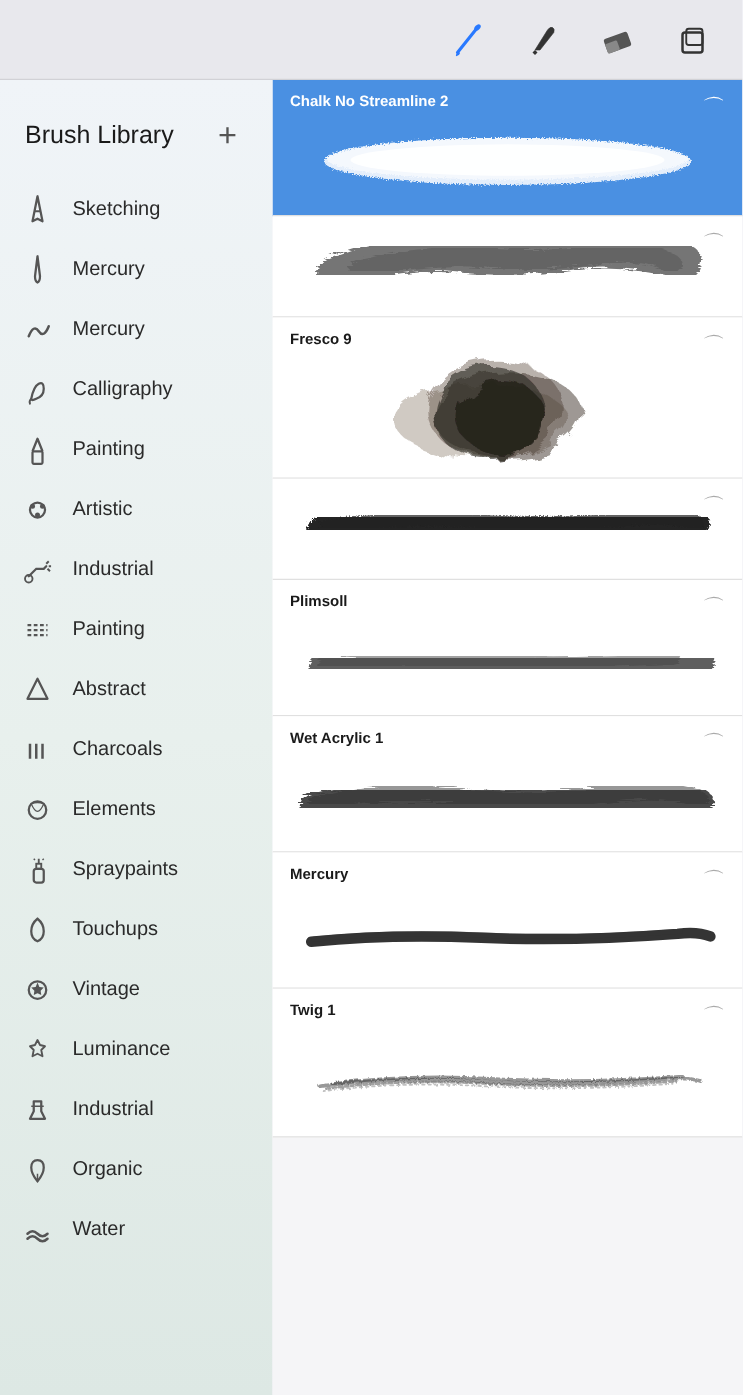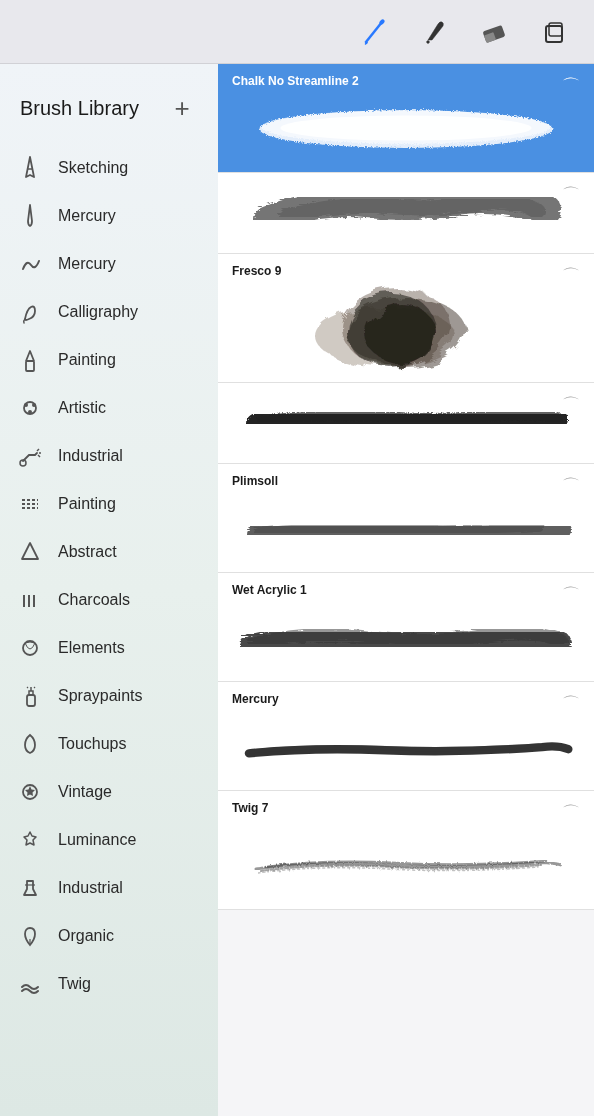--- a/index.html
+++ b/index.html
@@ -362,21 +362,21 @@
       <span class="label">Organic</span>
     </div>
 
     <div class="sidebar-item">
       <span class="icon">
         <svg width="22" height="26" viewBox="0 0 22 26">
             <path d="M3 16 Q7 12 11 16 Q15 20 19 16" fill="none" stroke="#555" stroke-width="2" stroke-linecap="round"></path>
             <path d="M3 20 Q7 16 11 20 Q15 24 19 20" fill="none" stroke="#555" stroke-width="2" stroke-linecap="round"></path>
           </svg>
       </span>
-      <span class="label">Twig</span>
+      <span class="label">Water</span>
     </div>
   </div>
 
   <div class="brush-list">
 
     <div class="brush-item selected">
       <div class="brush-name">Chalk No Streamline  2</div>
       <span class="brush-curl">⌒</span>
       <div class="brush-preview">
         <svg viewBox="0 0 340 60" preserveAspectRatio="xMidYMid meet">
@@ -483,21 +483,21 @@
       <span class="brush-curl">⌒</span>
       <div class="brush-preview">
         <svg viewBox="0 0 340 60" preserveAspectRatio="xMidYMid meet">
           <path d="M20 38 Q80 32 150 35 Q220 38 300 32 Q315 30 325 34" fill="none" stroke="#111" stroke-width="8" stroke-linecap="round" opacity="0.85"></path>
           <path d="M22 36 Q82 30 152 33 Q222 36 302 30" fill="none" stroke="#333" stroke-width="4" stroke-linecap="round" opacity="0.5"></path>
         </svg>
       </div>
     </div>
 
     <div class="brush-item">
-      <div class="brush-name">Twig 7</div>
+      <div class="brush-name">Twig 1</div>
       <span class="brush-curl">⌒</span>
       <div class="brush-preview" style="height:90px;">
         <svg viewBox="0 0 340 80" preserveAspectRatio="xMidYMid meet" style="height:80px;">
           <defs>
             <filter id="twig-f">
                 <feTurbulence type="fractalNoise" baseFrequency="0.4 0.1" numOctaves="4" result="n"></feTurbulence>
                 <feDisplacementMap in="SourceGraphic" in2="n" scale="3"></feDisplacementMap>
               </filter>
           </defs>
           <path d="M20 50 Q80 42 150 46 Q220 50 300 44 Q315 43 325 46" fill="none" stroke="#555" stroke-width="3" stroke-linecap="round" filter="url(#twig-f)" stroke-dasharray="2,1" opacity="0.6"></path>

